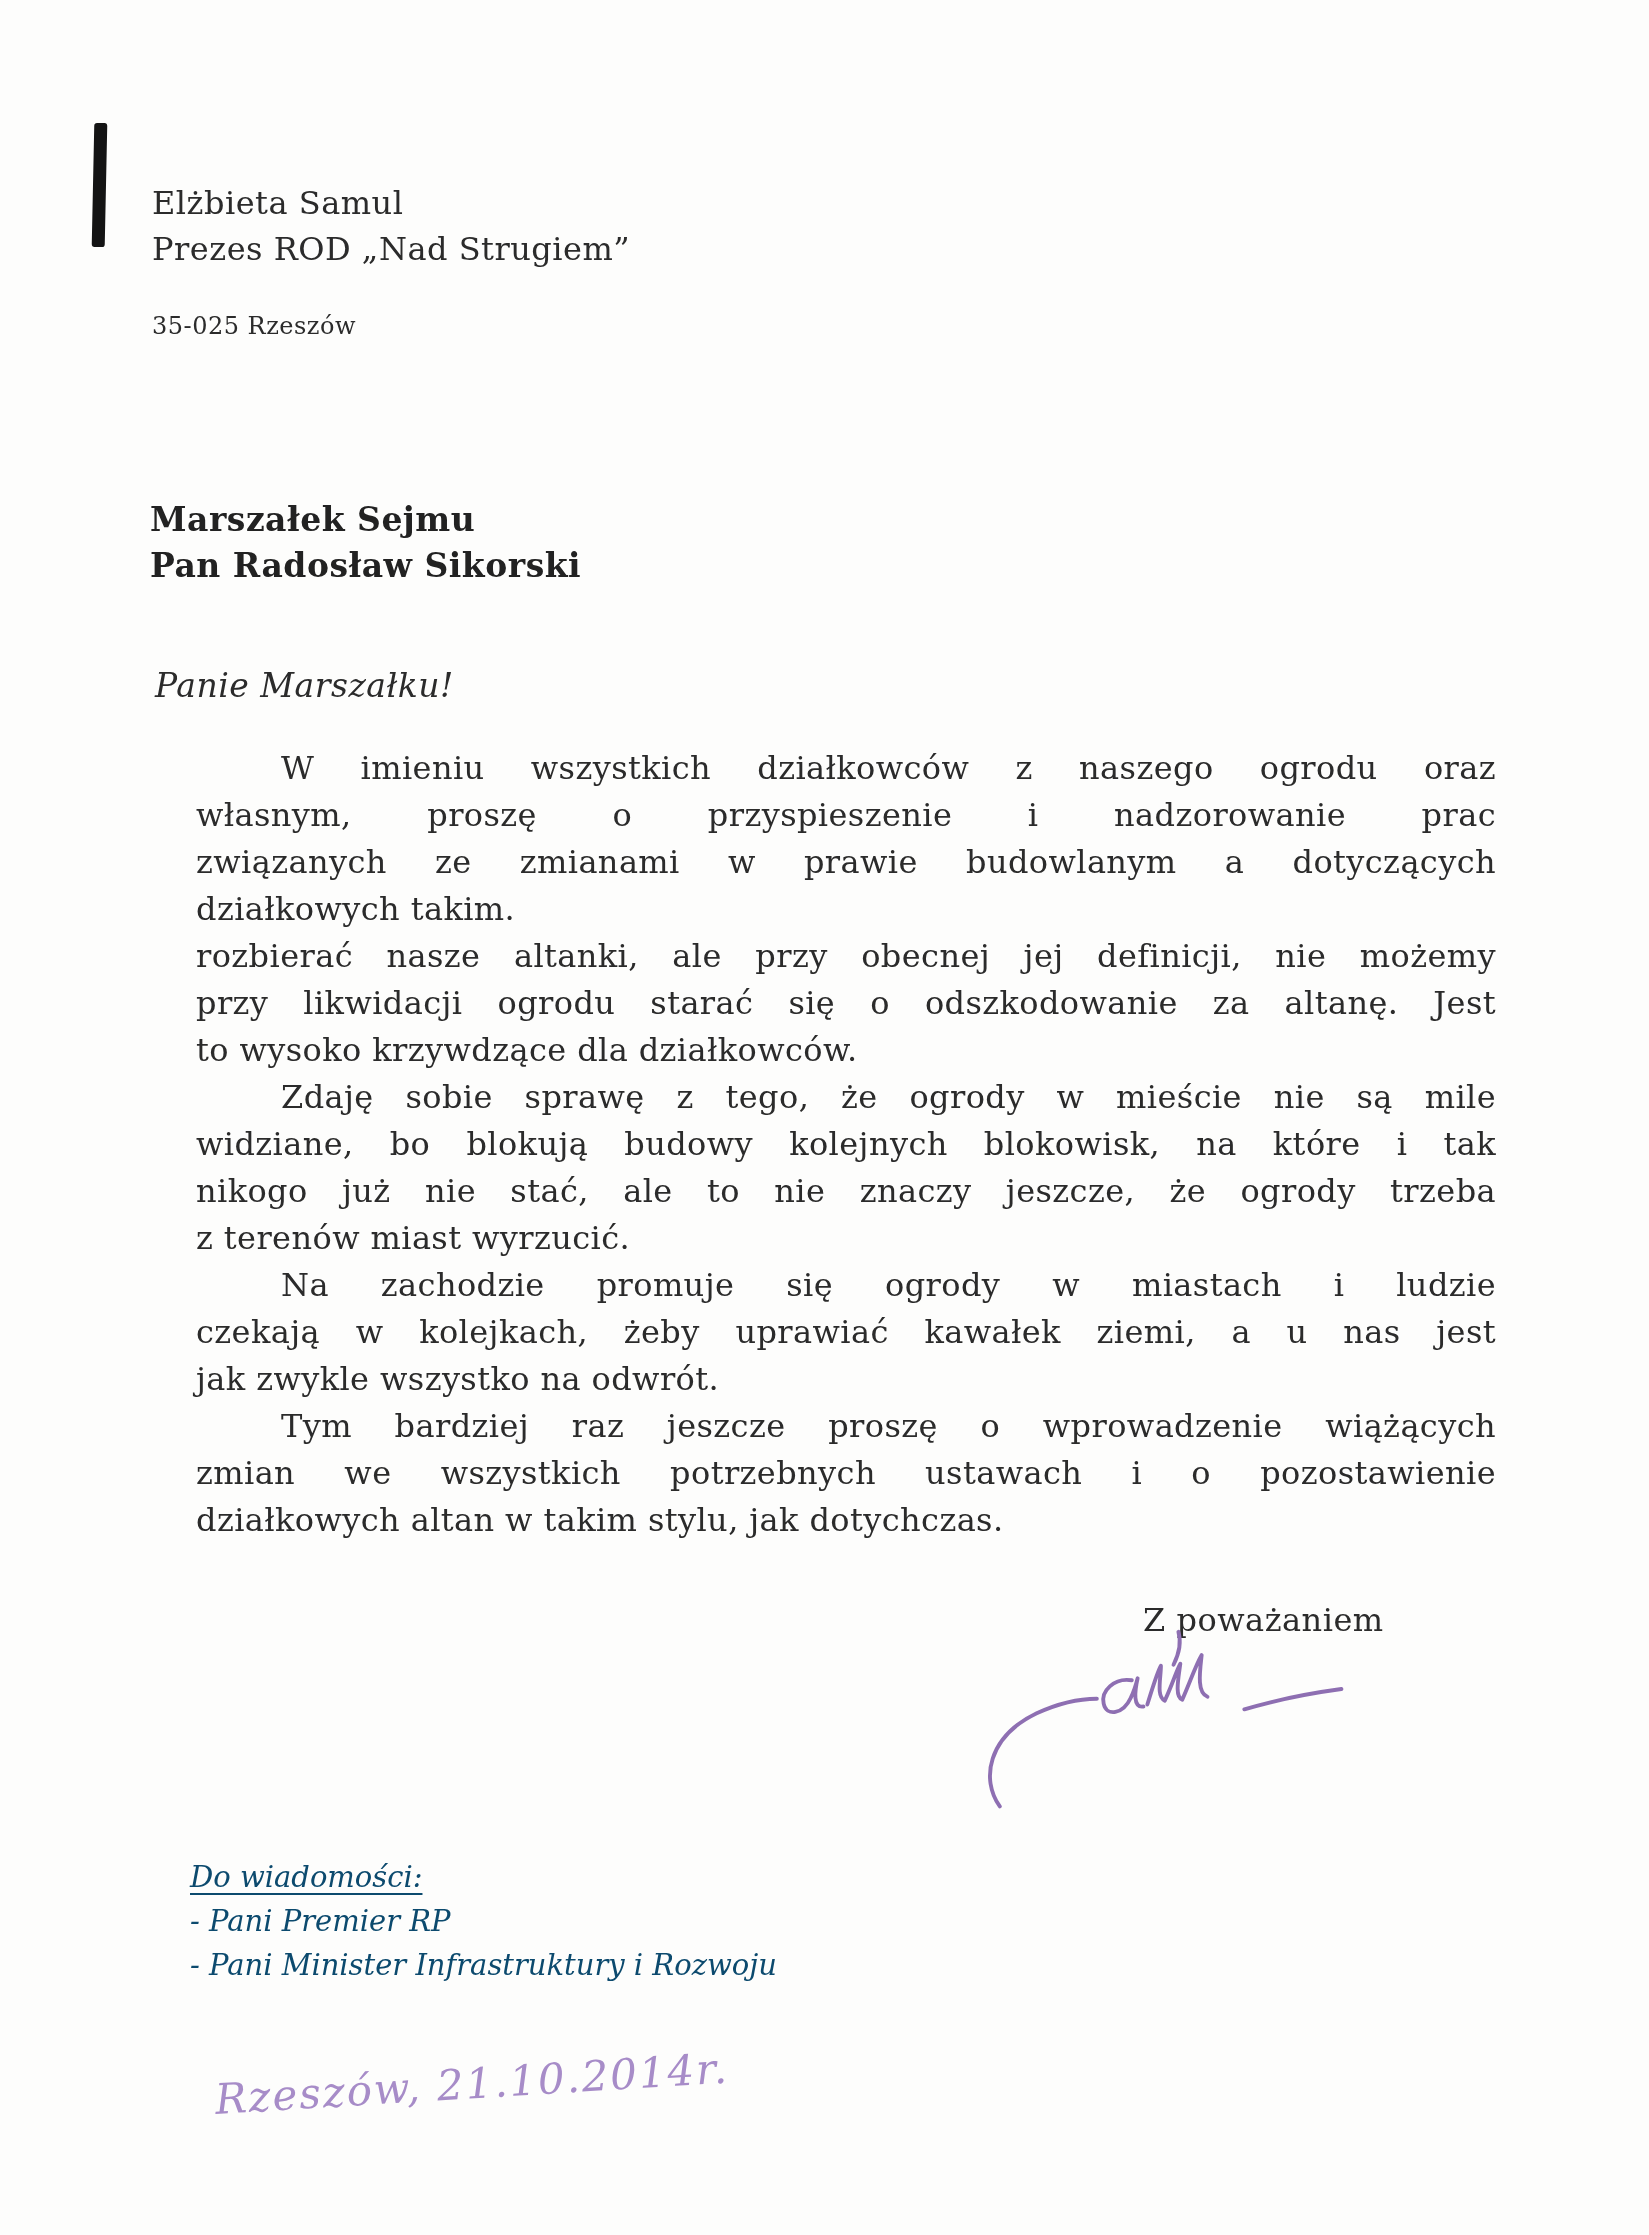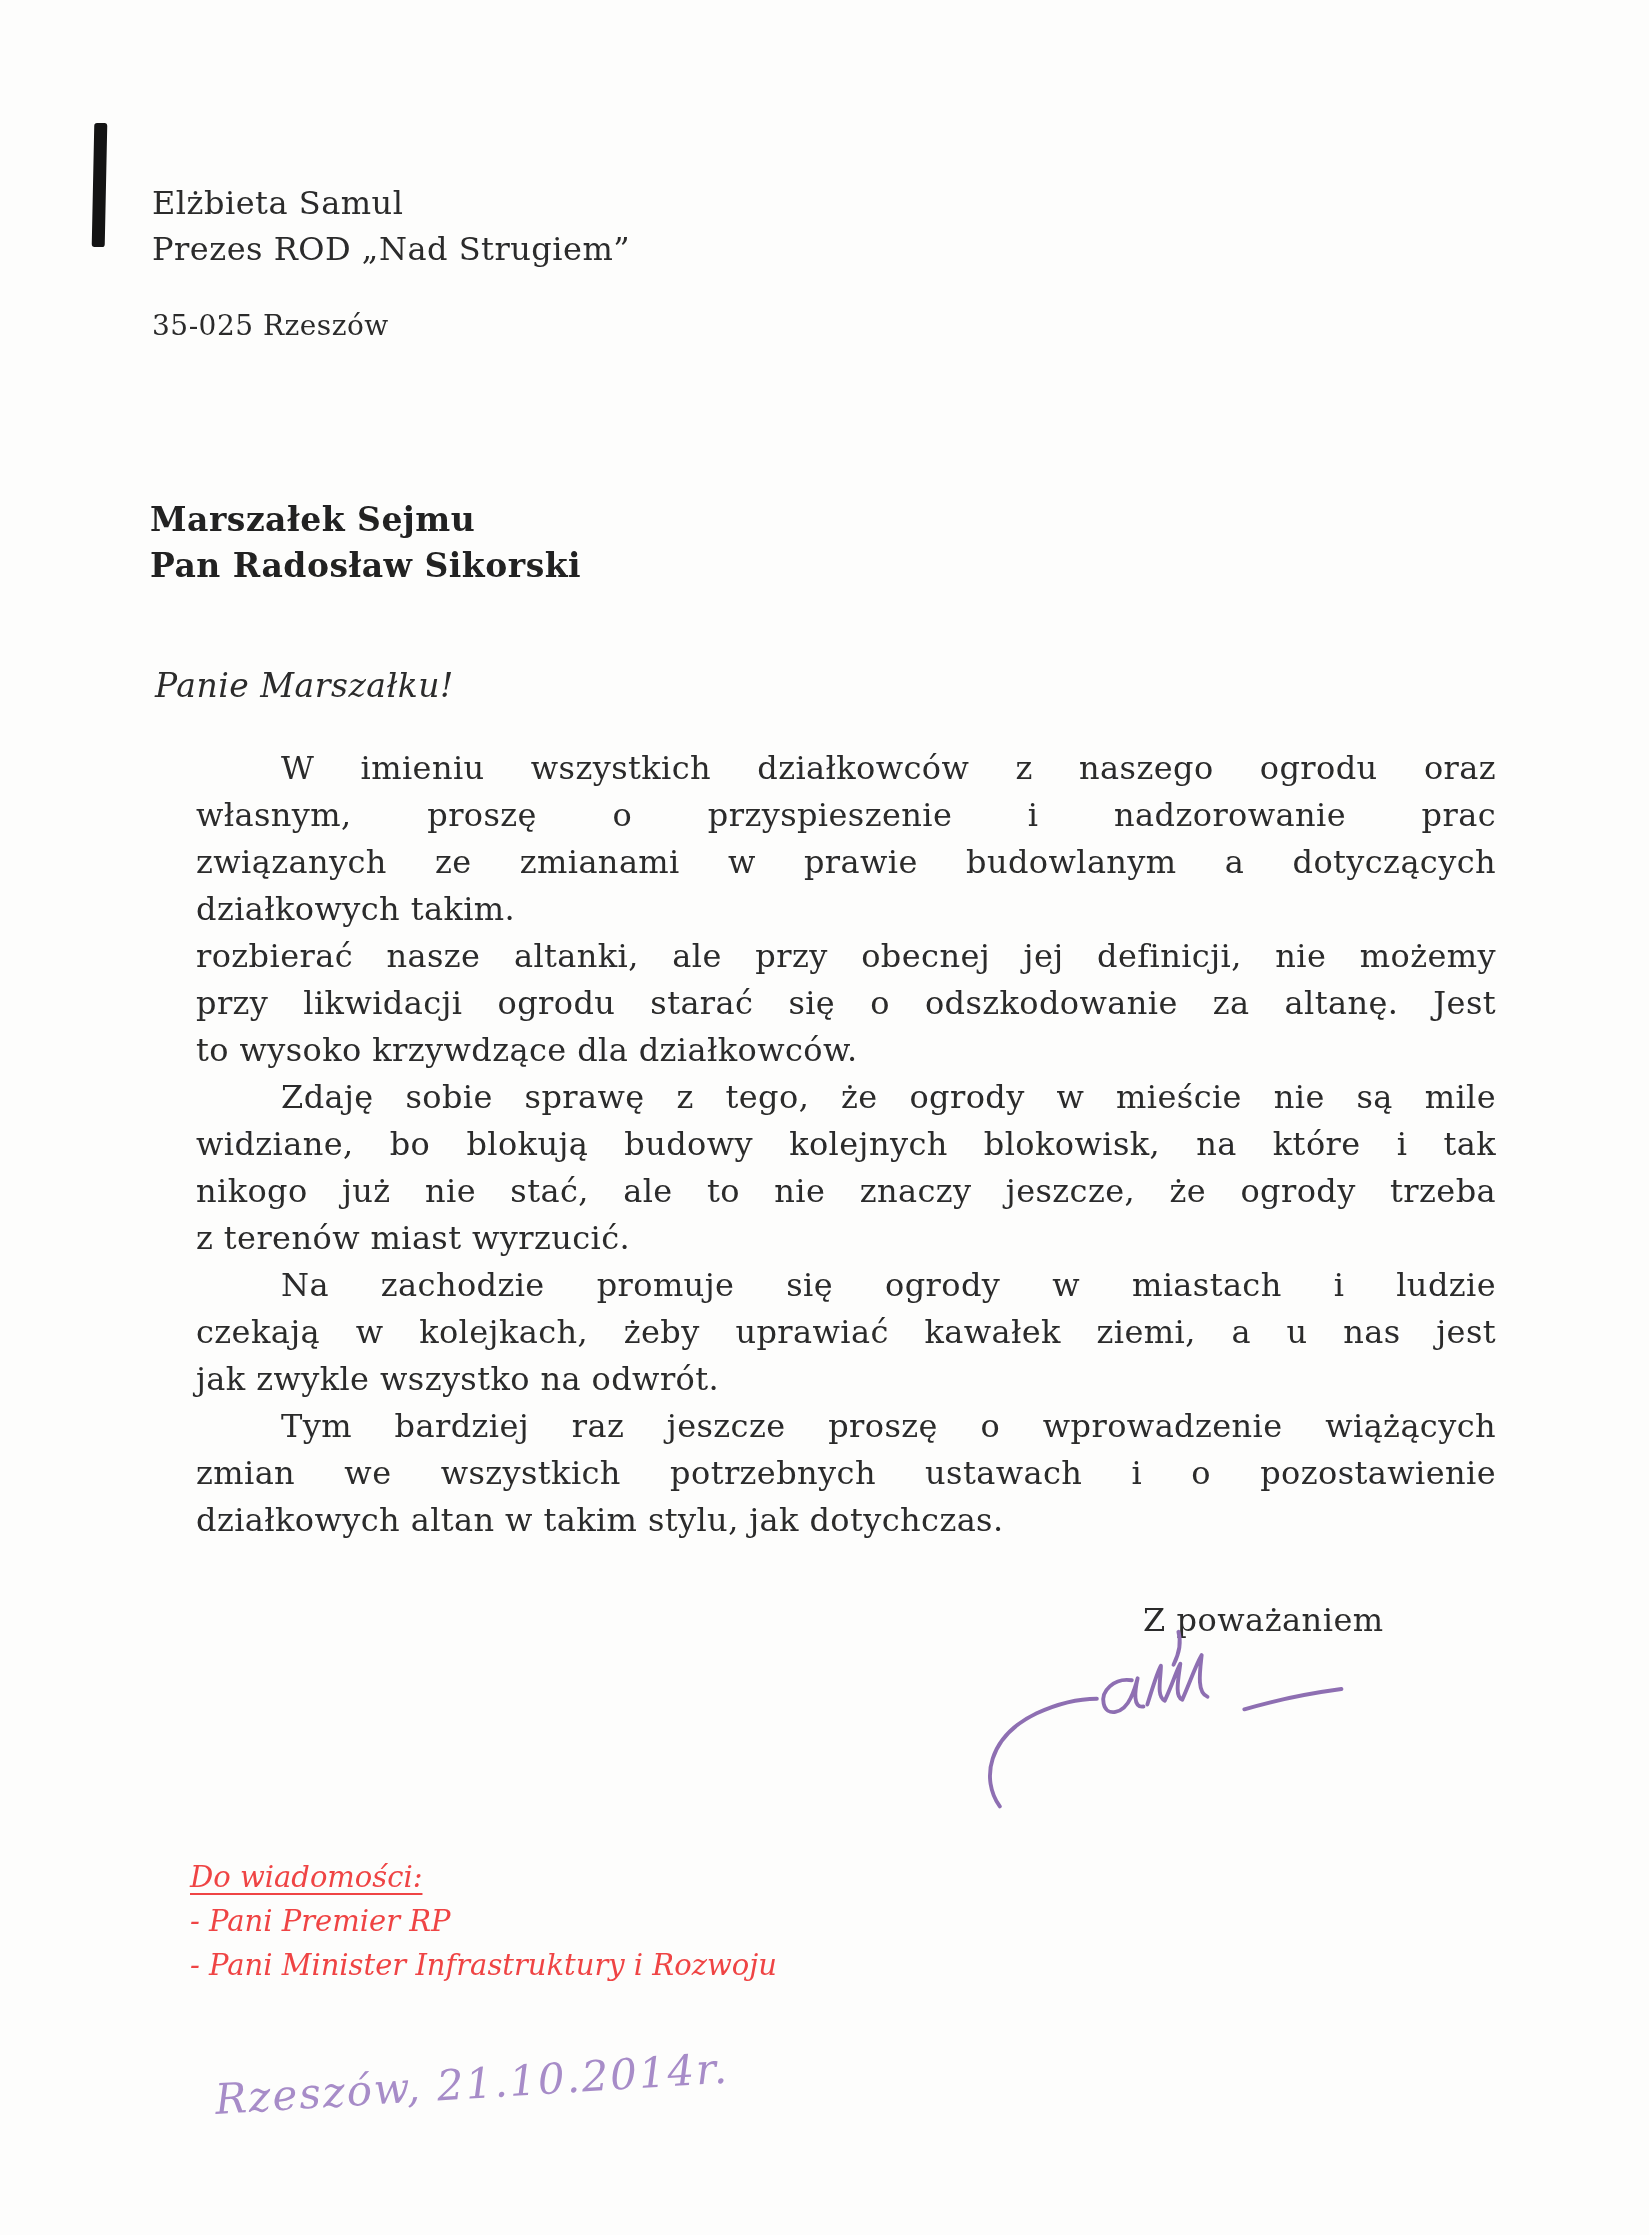--- a/index.html
+++ b/index.html
@@ -33,21 +33,21 @@
     left: 152px;
     top: 180px;
     font-size: 32px;
     line-height: 46px;
     letter-spacing: 0.5px;
   }
   .sender-city {
     position: absolute;
     left: 152px;
     top: 303px;
-    font-size: 28px;
+    font-size: 24px;
     line-height: 46px;
     letter-spacing: 0.5px;
   }
   .recipient {
     position: absolute;
     left: 150px;
     top: 497px;
     width: 1305px;
     text-align: left;
     font-weight: bold;
@@ -97,21 +97,21 @@
     width: 427px;
     height: 233px;
   }
   .cc-block {
     position: absolute;
     left: 190px;
     top: 1855px;
     font-style: italic;
     font-size: 29px;
     line-height: 44px;
-    color: #ef4444;
+    color: #0c4a6e;
   }
   .cc-heading {
     text-decoration: underline;
     text-underline-offset: 5.8px;
   }
   .handwritten-date {
     position: absolute;
     left: 215px;
     top: 2075px;
     font-style: italic;

